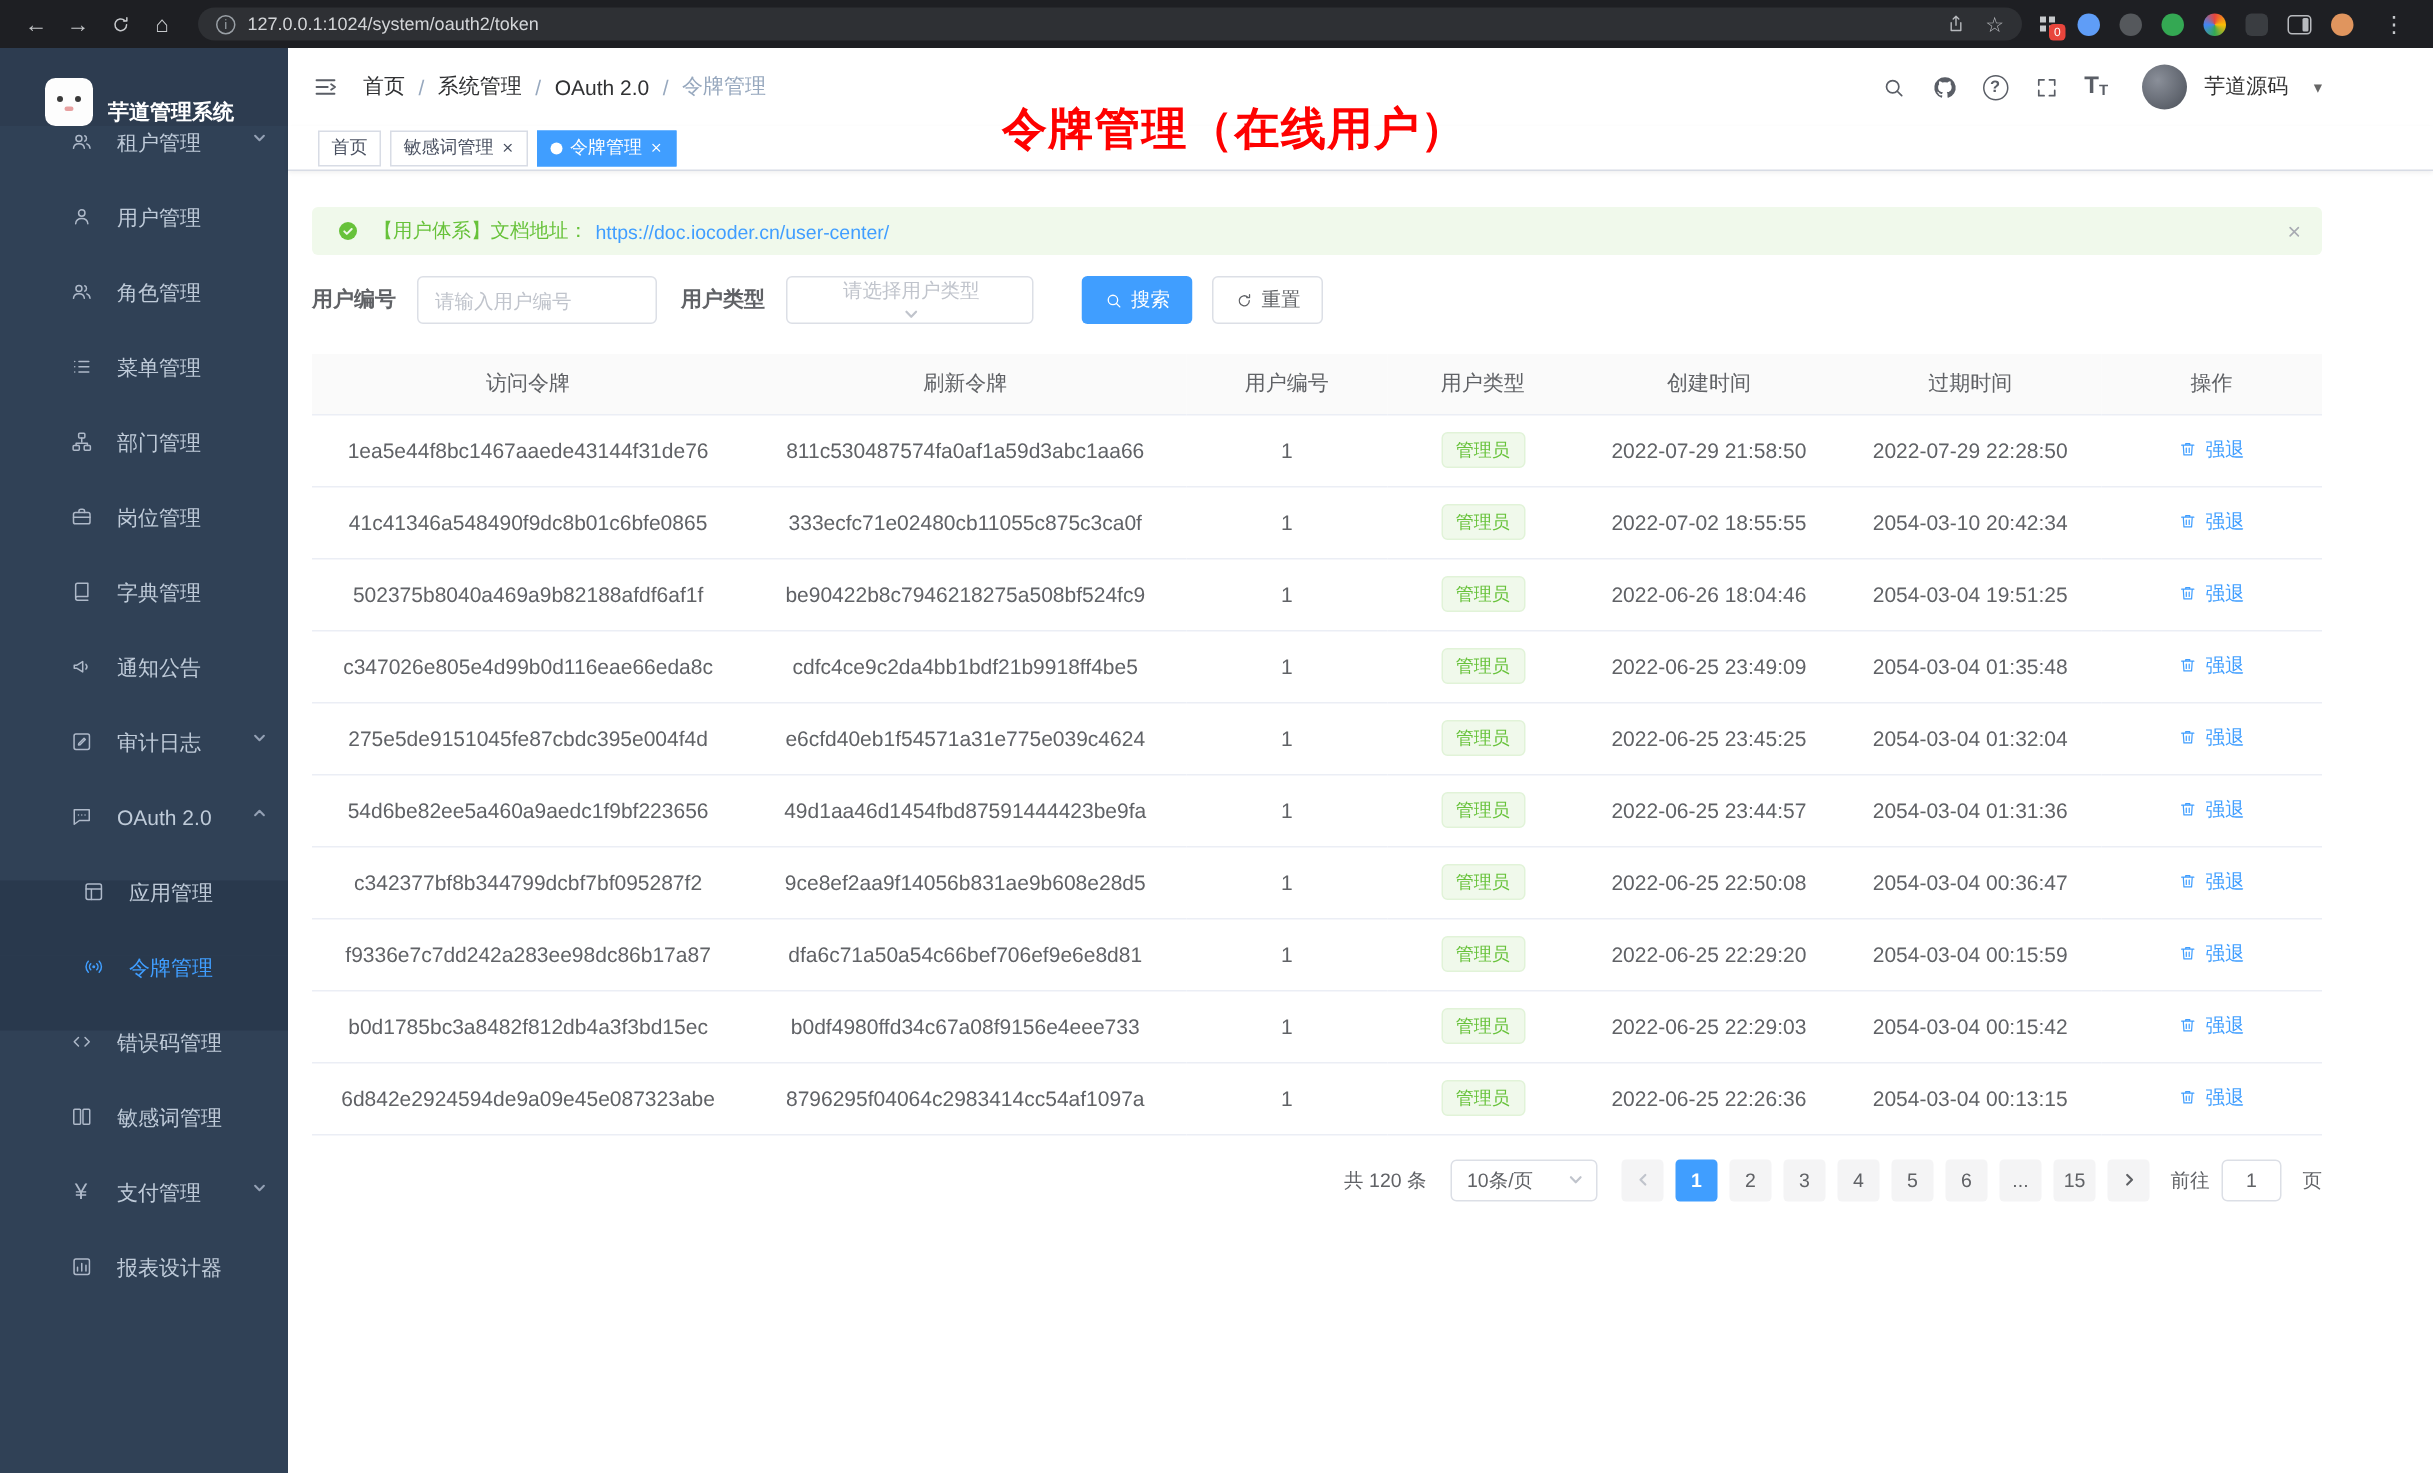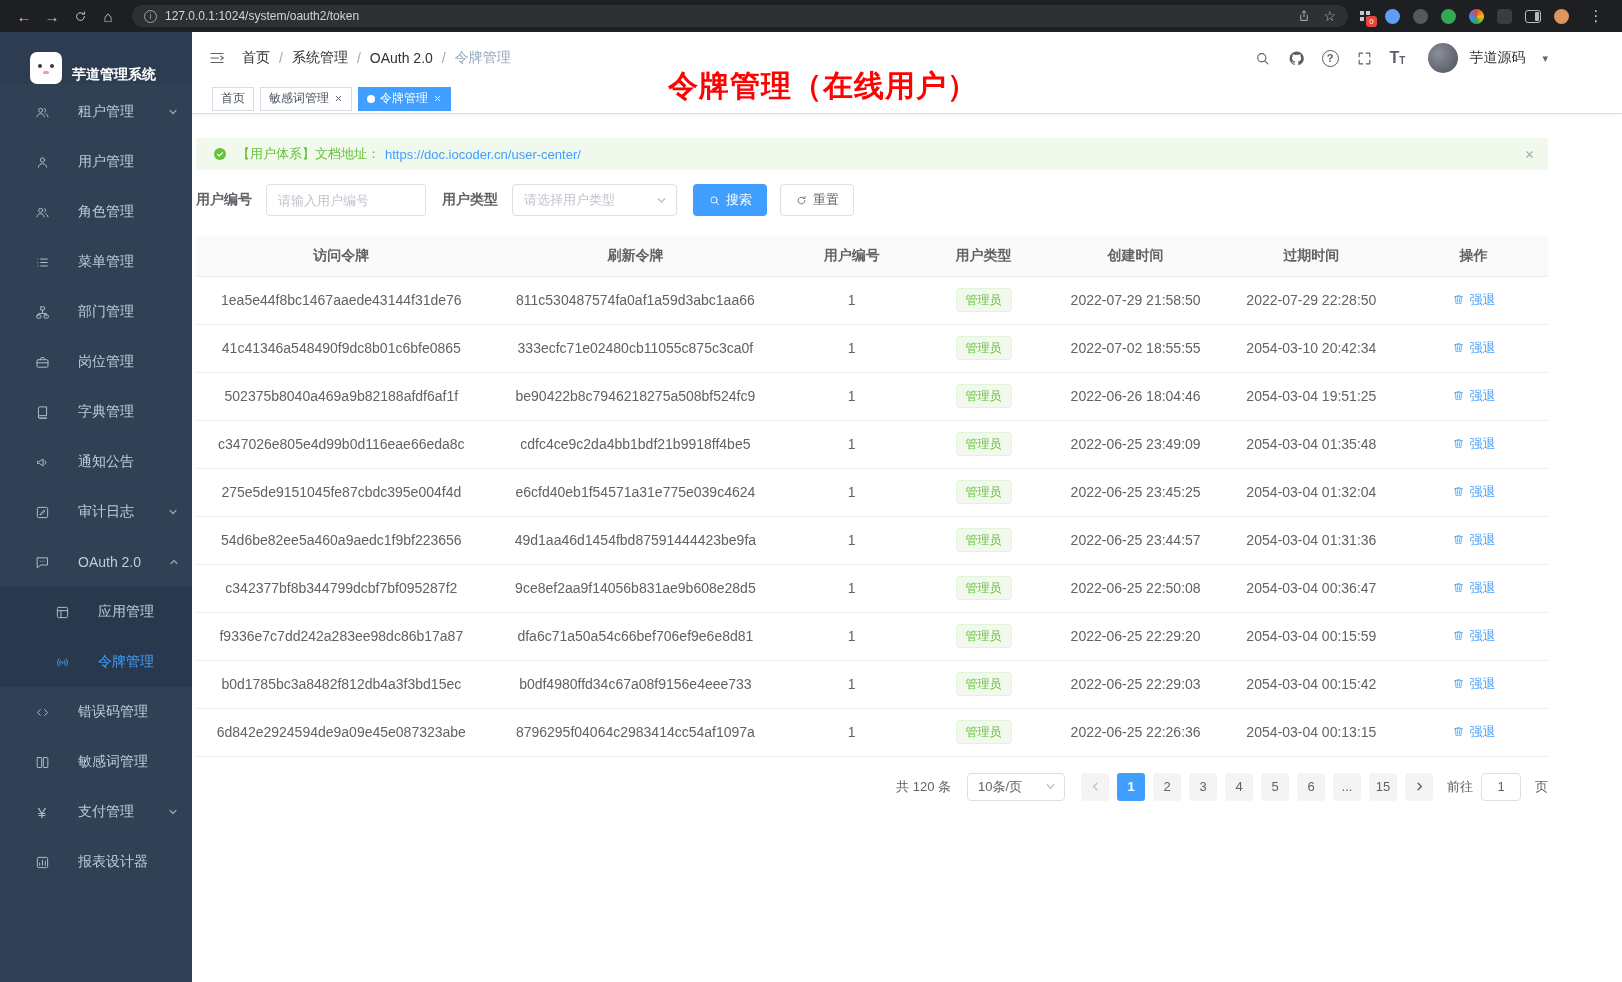--- a/index.html
+++ b/index.html
@@ -33,21 +33,21 @@
   .dot-profile { background:#e0955e; }
 
   
   .sidebar { position:absolute; top:32px; left:0; width:192px; height:950px; background:#304156; overflow:hidden; }
   .logo-row { height:52px; display:flex; align-items:flex-end; gap:10px; padding:0 0 0 30px; background:#2d3c50; cursor:pointer; }
   .logo-img { width:32px; height:32px; border-radius:7px; background:#fdfdfd; position:relative; flex:0 0 auto; }
   .logo-img::before { content:""; position:absolute; left:8px; top:12px; width:4px; height:4px; border-radius:50%; background:#3a3a3a; box-shadow:12px 0 #3a3a3a; }
   .logo-img::after { content:""; position:absolute; left:13px; top:19px; width:6px; height:3px; border-radius:2px; background:#e7a0a0; }
   .logo-title { color:#fff; font-size:14px; font-weight:700; white-space:nowrap; }
   .menu { padding-top:3px; }
-  .menu-item { height:50px; display:flex; align-items:center; gap:28px; padding:0 14px 0 34px; color:#bfcbd9; font-size:14px; cursor:pointer; }
+  .menu-item { height:50px; display:flex; align-items:flex-start; gap:16px; padding:0 14px 0 46px; color:#bfcbd9; font-size:14px; cursor:pointer; }
   .menu-item .mi-icon { width:16px; display:flex; justify-content:center; color:#aeb9c9; flex:0 0 auto; }
   .mi-icon svg { width:15px; height:15px; }
   .mi-glyph { font-size:15px; line-height:1; }
   .mi-label { white-space:nowrap; }
   .mi-chevron { margin-left:auto; color:#93a0b4; display:flex; }
   .mi-chevron svg { width:10px; height:10px; }
   .mi-chevron.up svg { transform:rotate(180deg); }
   .menu-item.sub { padding-left:54px; background:#29394d; }
   .menu-item.active { color:#409eff; }
   .menu-item.active .mi-icon { color:#409eff; }
@@ -74,41 +74,41 @@
 
   
   .tabbar { height:30px; background:#fff; border-bottom:1px solid #d8dce5; box-shadow:0 1px 3px rgba(0,0,0,.06); display:flex; align-items:center; gap:6px; padding:0 20px; position:relative; }
   .tab { height:24px; display:flex; align-items:center; gap:5px; padding:0 8px; border:1px solid #d8dce5; font-size:12px; color:#495060; background:#fff; cursor:pointer; white-space:nowrap; }
   .tab .x { display:flex; }
   .tab .x svg { width:9px; height:9px; stroke-width:1.4; }
   .tab.active { background:#409eff; border-color:#409eff; color:#fff; }
   .tab .tdot { width:8px; height:8px; border-radius:50%; background:#fff; }
 
   
-  .main { padding:24px 74px 0 4px; }
+  .main { padding:24px 74px 0 16px; }
   .alert { height:32px; background:#f0f9eb; border-radius:4px; display:flex; align-items:center; padding:0 16px; font-size:13px; color:#67c23a; position:relative; }
   .alert-check { display:flex; margin-right:9px; }
   .alert-check svg { width:16px; height:16px; }
   .alert-link { color:#409eff; text-decoration:none; margin-left:5px; cursor:pointer; }
   .alert-close { position:absolute; right:13px; color:#a8abb2; display:flex; cursor:pointer; }
   .alert-close svg { width:11px; height:11px; stroke-width:1.4; }
 
   .filter-row { margin-top:14px; display:flex; align-items:center; font-size:14px; }
   .f-label { font-weight:700; color:#606266; margin-right:14px; white-space:nowrap; }
   .f-input { width:160px; height:32px; border:1px solid #dcdfe6; border-radius:4px; padding:0 11px; font-size:13px; color:#606266; outline:none; margin-right:16px; font-family:inherit; }
   .f-input::placeholder { color:#c0c4cc; }
-  .f-select { width:165px; height:32px; border:1px solid #dcdfe6; border-radius:4px; padding:0 9px 0 11px; display:flex; align-items:center; justify-content:space-between; color:#c0c4cc; font-size:13px; margin-right:16px; cursor:pointer; background:#fff; }
+  .f-select { width:165px; height:32px; border:1px solid #dcdfe6; border-radius:4px; padding:0 9px 0 11px; display:flex; align-items:center; justify-content:space-between; color:#c0c4cc; font-size:13px; margin-right:32px; cursor:pointer; background:#fff;flex-direction:column; }
   .f-select svg, .pg-size svg { width:11px; height:11px; color:#c0c4cc; }
   .btn { height:32px; border-radius:4px; font-size:13px; display:inline-flex; align-items:center; gap:5px; padding:0 14px; cursor:pointer; border:1px solid transparent; font-family:inherit; }
   .btn svg { width:13px; height:13px; }
   .btn-primary { background:#409eff; color:#fff; margin-right:13px; }
   .btn-plain { background:#fff; border-color:#dcdfe6; color:#606266; }
 
   .data-table { width:100%; border-collapse:collapse; margin-top:20px; table-layout:fixed; }
-  .data-table th { height:40px; background:#fafafa; font-size:14px; font-weight:700; color:#606266; border-bottom:1px solid #ebeef5; text-align:center; }
+  .data-table th { height:40px; background:#fafafa; font-size:14px; font-weight:400; color:#606266; border-bottom:1px solid #ebeef5; text-align:center; }
   .data-table td { height:48px; text-align:center; font-size:14px; color:#606266; border-bottom:1px solid #ebeef5; white-space:nowrap; overflow:hidden; }
   .tag-success { display:inline-block; padding:2px 9px; font-size:12px; color:#67c23a; background:#f0f9eb; border:1px solid #e1f3d8; border-radius:4px; line-height:18px; }
   .link-btn { border:none; background:none; color:#409eff; font-size:13px; display:inline-flex; align-items:center; gap:5px; cursor:pointer; font-family:inherit; }
   .link-btn svg { width:13px; height:13px; stroke-width:1.5; }
 
   .pagination { margin-top:16px; display:flex; justify-content:flex-end; align-items:center; gap:8px; font-size:13px; color:#606266; }
   .pg-total { margin-right:8px; }
   .pg-size { width:98px; height:28px; border:1px solid #dcdfe6; border-radius:4px; display:flex; align-items:center; justify-content:space-between; padding:0 8px 0 10px; background:#fff; cursor:pointer; margin-right:8px; }
   .pg-btn { min-width:28px; height:28px; background:#f4f4f5; border:none; border-radius:3px; color:#606266; font-size:13px; display:flex; align-items:center; justify-content:center; cursor:pointer; padding:0 5px; font-family:inherit; }
   .pg-btn svg { width:11px; height:11px; }

